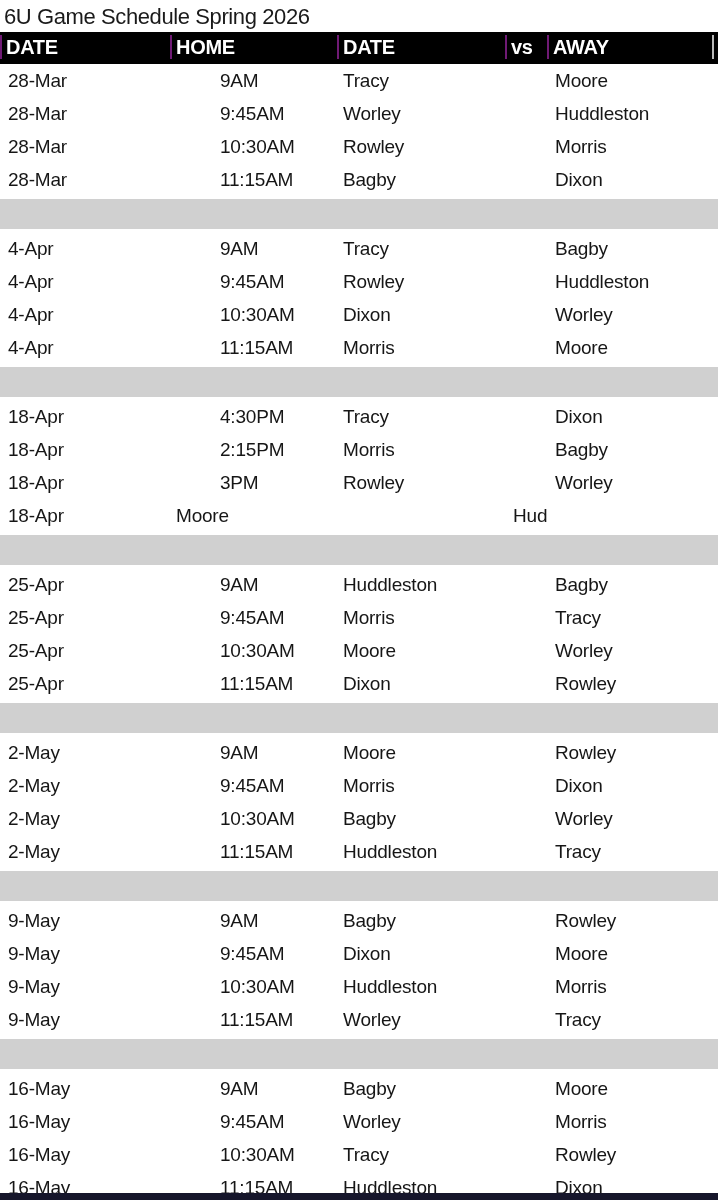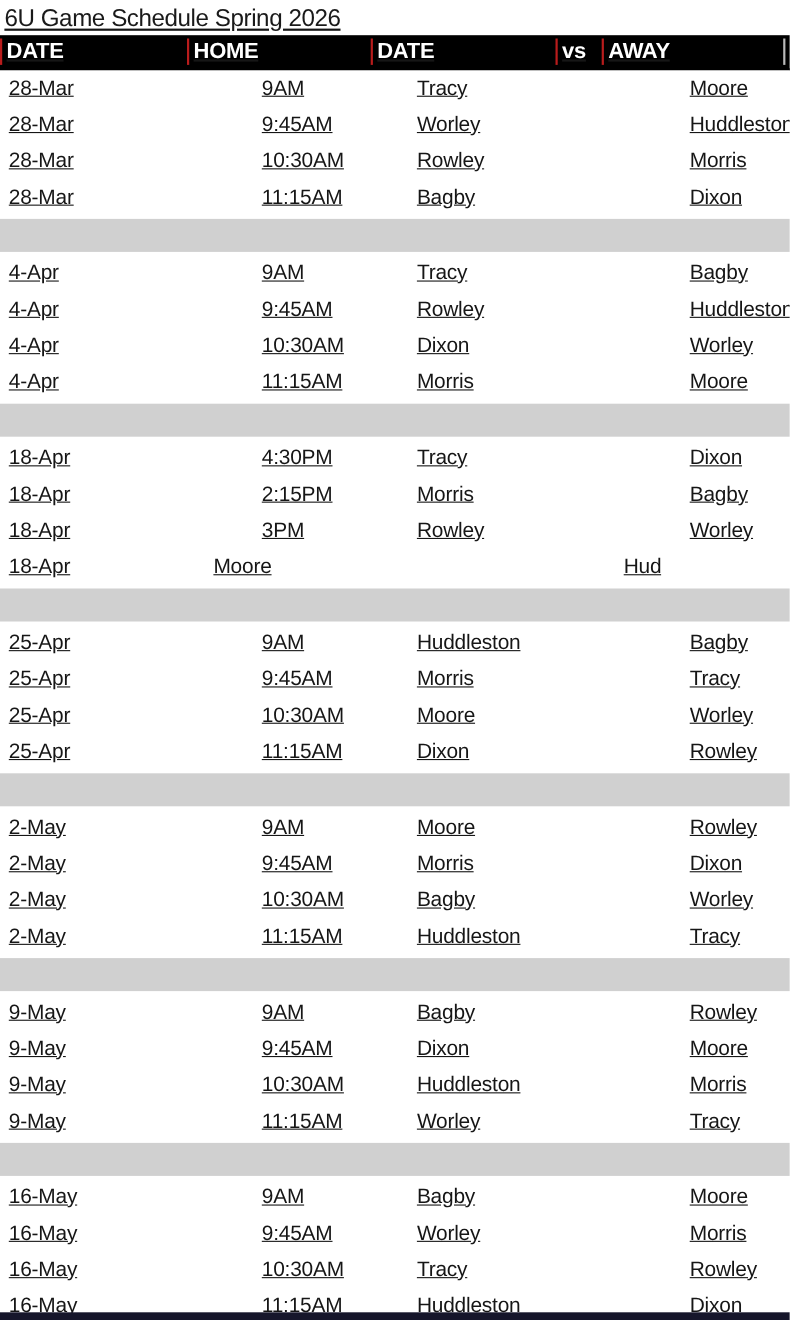--- a/index.html
+++ b/index.html
@@ -5,21 +5,21 @@
   html, body { margin: 0; padding: 0; }
   body {
     width: 718px;
     height: 1200px;
     overflow: hidden;
     position: relative;
     background: #ffffff;
     font-family: "Liberation Sans", "DejaVu Sans", sans-serif;
     color: #161616;
   }
-  .page { width: 718px; height: 1200px; position: relative; text-decoration: underline; }
+  .page { width: 718px; height: 1200px; position: relative; }
 
   .title {
     font-size: 22px;
     letter-spacing: -0.4px;
     color: #1a1a1a;
     padding: 3px 0 2px 4px;
     line-height: 27px;
     white-space: nowrap;
   }
 
@@ -34,33 +34,32 @@
     background: #000000;
     padding: 3px 0;
     border-bottom: 2px solid #000;
   }
   .hcell {
     color: #ffffff;
     font-weight: bold;
     font-size: 20px;
     letter-spacing: -0.3px;
     line-height: 24px;
-    border-left: 2px solid #b91c1c;
+    border-left: 2px solid #701a75;
     padding-left: 4px;
     white-space: nowrap;
     overflow: hidden;
   }
   .hcell.last { border-right: 2px solid #b9b9b9; margin-right: 4px; }
 
   
   .row {
     height: 33px;
     align-items: center;
     background: #ffffff;
-    gap: 18px;
   }
   .cell {
     font-size: 19px;
     letter-spacing: -0.2px;
     white-space: nowrap;
     overflow: hidden;
   }
   .col-date { padding-left: 8px; }
   .col-time { padding-left: 6px; margin-left: 44px; }
   .col-home { padding-left: 6px; }

